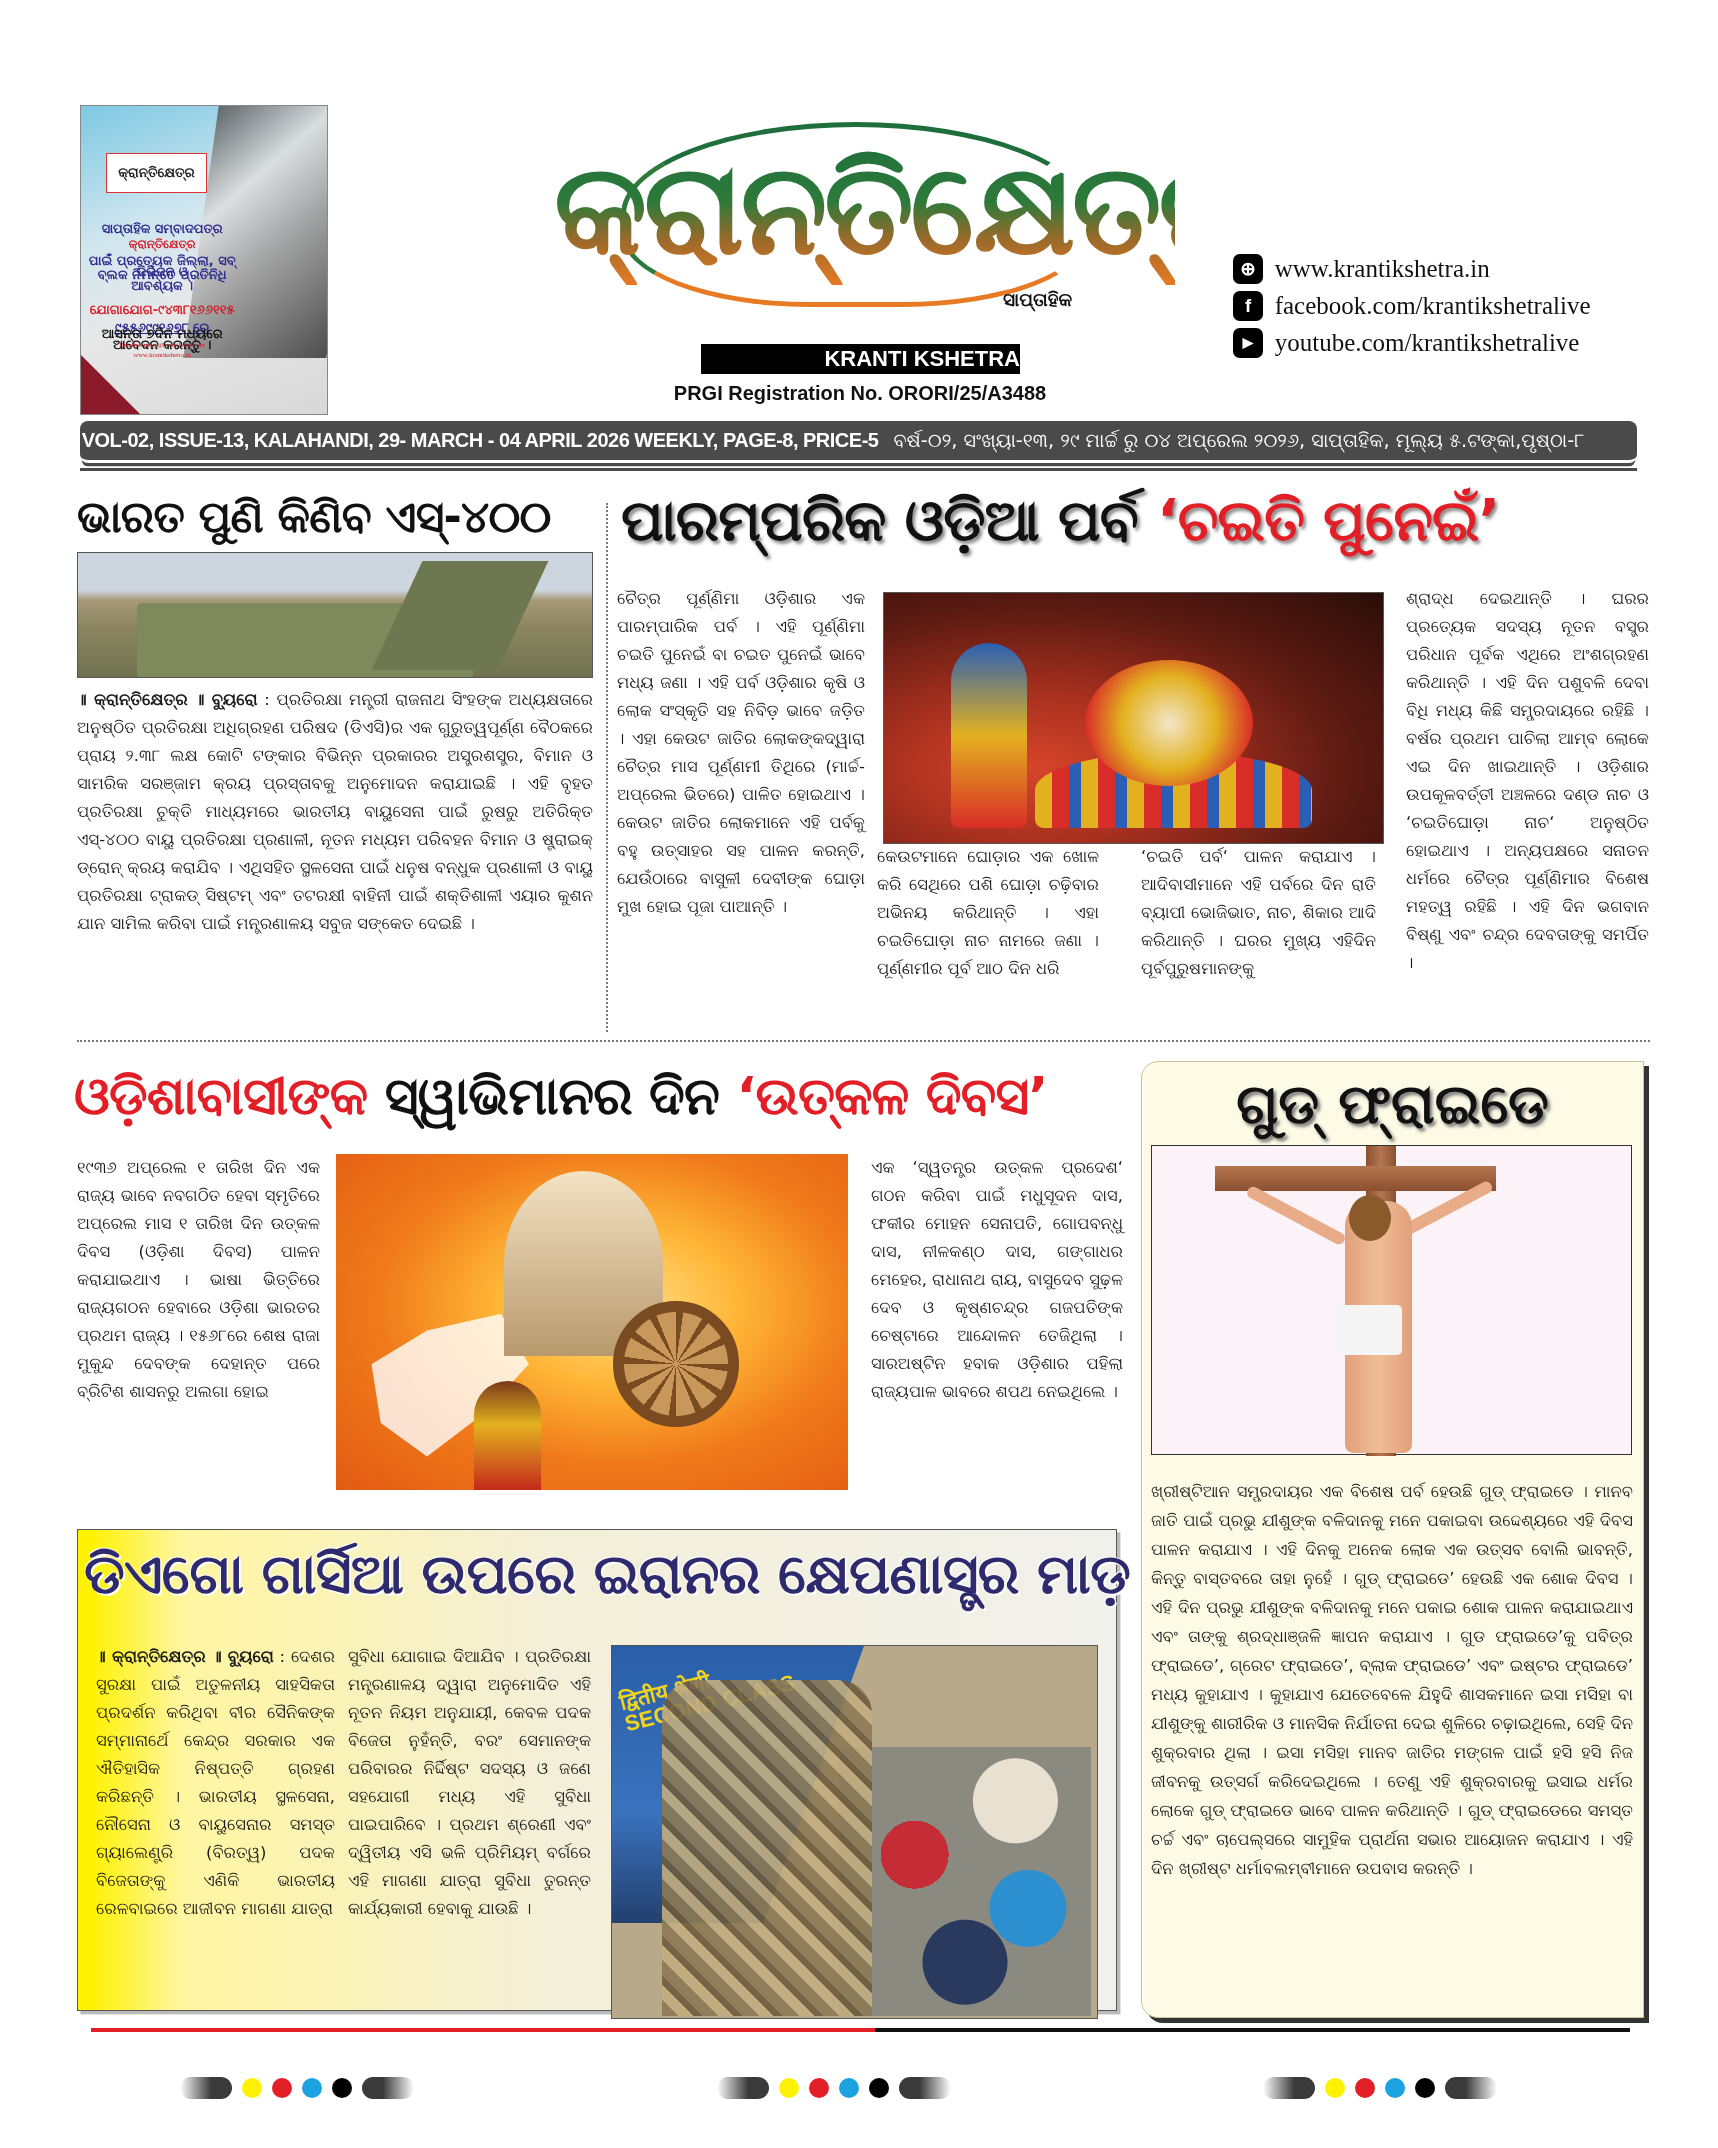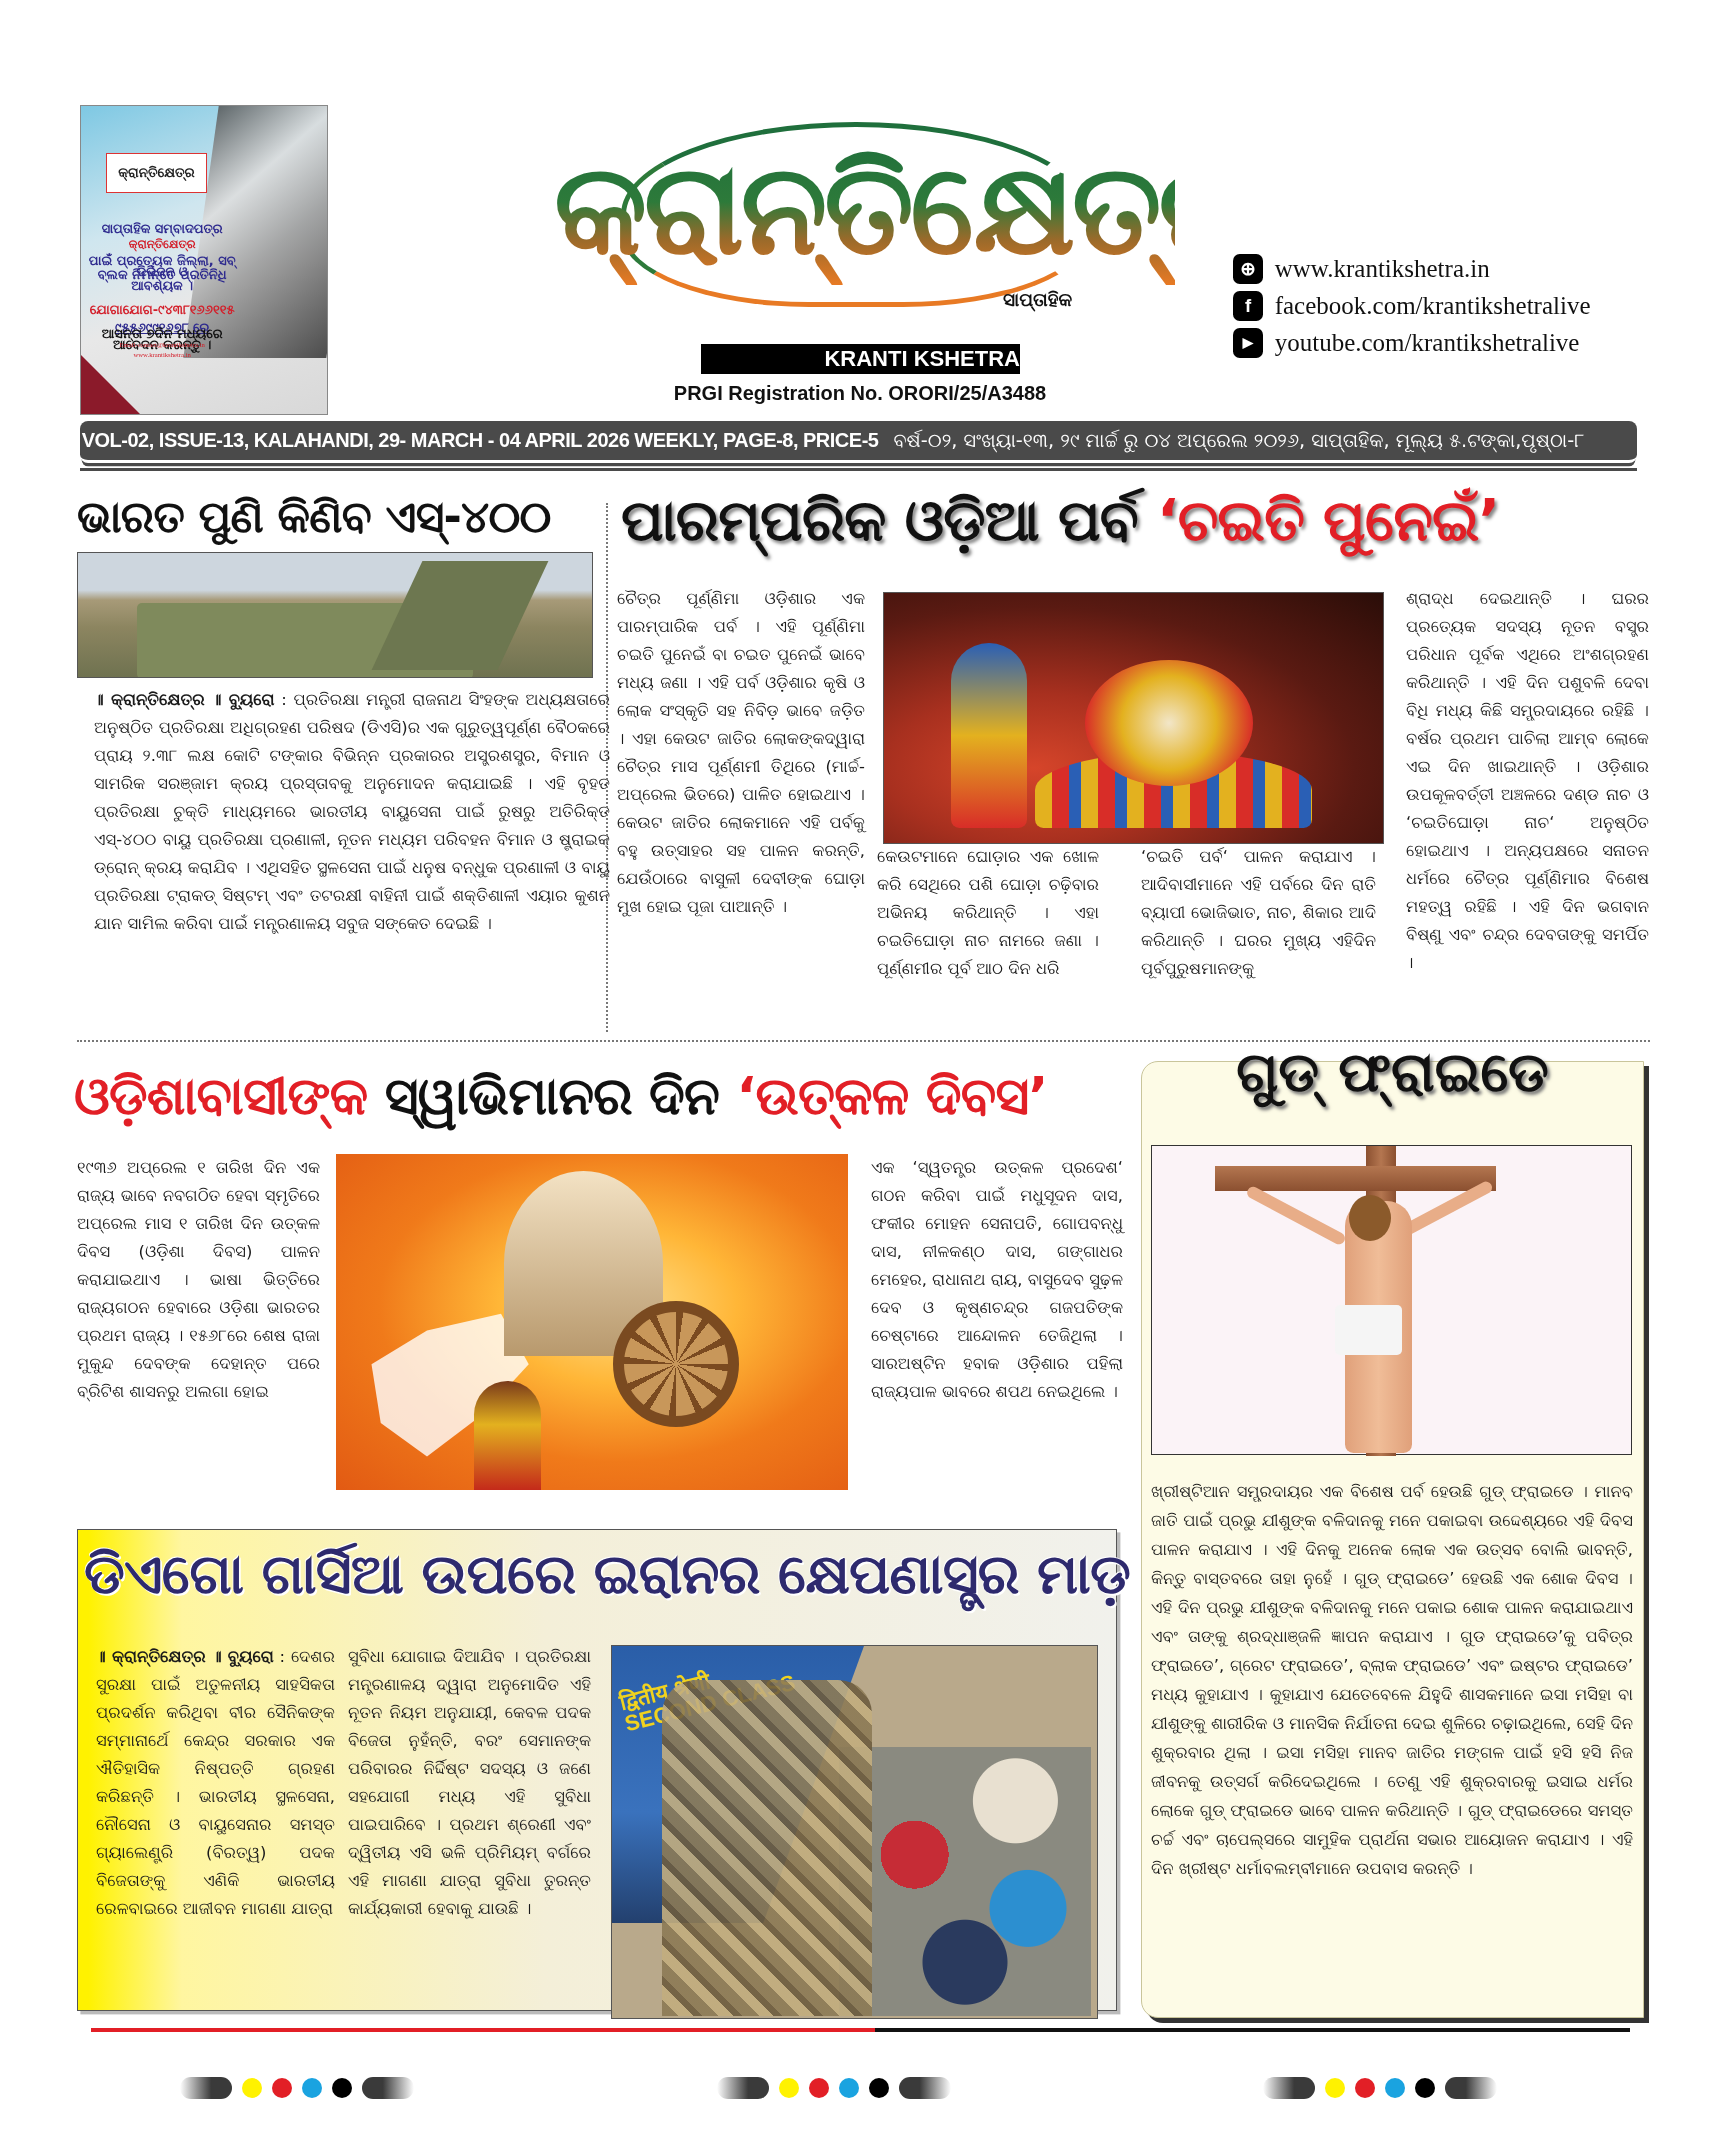--- a/index.html
+++ b/index.html
@@ -43,21 +43,21 @@
 
   
   .h-s400 { left: 77px; top: 491px; font-size:44px; font-weight:bold; white-space:nowrap; letter-spacing:-0.8px; }
   .img { border:0.8px solid #555; overflow:hidden; }
   .img-s400 { left: 77px; top: 552px; width: 516px; height: 126px;
     background: linear-gradient(180deg,#cdd6de 0%,#cdd6de 30%,#a79a78 38%,#8c8560 60%,#6f7250 100%); }
   .img-s400 .truck { position:absolute; left:59px; top:50px; width:336px; height:76px; background:#7f8a5c; border-radius:5px; }
   .img-s400 .launcher { position:absolute; left:319px; top:8.4px; width:126px; height:109px; background:#6d7750; transform: skewX(-25deg); }
 
   .body-txt { font-size:16.4px; line-height:28px; text-align:justify; color:#1a1a1a; }
-  .body-s400 { left: 77px; top: 686px; width: 516px; margin-left: 17px; }
+  .body-s400 { left: 77px; top: 686px; width: 516px; }
   .byline { font-weight:bold; }
 
   .vdots { border-left: 2.5px dotted #777; }
   .vdots-1 { left: 606px; top: 503px; width:0; height: 529px; }
 
   .h-chaiti { left: 621px; top: 487px; font-size:57px; font-weight:bold; white-space:nowrap; letter-spacing:-0.8px;
     text-shadow: 2.5px 2.5px 3.4px #888; }
   .h-chaiti .red { color:#e21f26; }
 
   .col { position:absolute; }
@@ -80,21 +80,21 @@
     background: radial-gradient(ellipse at 55% 45%, #ffe08a 0%, #ffb637 30%, #f07a1a 60%, #e25a13 100%); }
   .img-utkal .temple { position:absolute; left:168px; top:17px; width:159px; height:185px; background: linear-gradient(180deg,#f3e2c4,#b8996d); border-radius: 50% 50% 0 0; }
   .img-utkal .wheel { position:absolute; left:277px; top:147px; width:126px; height:126px; border-radius:50%; border:11.7px solid #7a4a20; background: repeating-conic-gradient(#7a4a20 0 8deg, #c8975a 8deg 30deg); }
   .img-utkal .dancer { position:absolute; left:138px; top:227px; width:67px; height:109px; background: linear-gradient(180deg,#7a3a1a,#e3b11f 40%,#c42a1a); border-radius:34px 34px 0 0; }
   .img-utkal .map { position:absolute; left:17px; top:143px; width:185px; height:168px; background:#fff; opacity:.8; clip-path: polygon(10% 40%, 40% 20%, 80% 10%, 95% 40%, 70% 70%, 40% 95%, 15% 75%); }
   .utkal-c3 { left: 871px; top: 1154px; width: 252px; }
 
   
   .gf-box { left: 1141px; top: 1061px; width: 503px; height: 957px; background:#fdfbe6; border:1.7px solid #c9c59b;
     border-radius: 17px 0 0 17px; box-shadow: 5px 5px 0 #333; }
-  .gf-title { left: 1141px; top: 1040px; width: 503px; text-align:center; font-size:55px; font-weight:bold; color:#111;
+  .gf-title { left: 1141px; top: 1072px; width: 503px; text-align:center; font-size:55px; font-weight:bold; color:#111;
     text-shadow: 2.5px 2.5px 3.4px #777; }
   .img-gf { left: 1151px; top: 1145px; width: 481px; height: 310px; background:#fbf3f7; border:0.8px solid #333; }
   .img-gf .vbar { position:absolute; left:214px; top:0; width:30px; height:310px; background: linear-gradient(90deg,#8b5030,#b47650,#8b5030); }
   .img-gf .hbar { position:absolute; left:63px; top:20px; width:281px; height:25px; background: linear-gradient(180deg,#b47650,#8b5030); }
   .img-gf .body { position:absolute; left:193px; top:55px; width:67px; height:252px; background: linear-gradient(90deg,#e0a07a,#f0bd98,#e0a07a); border-radius: 25px 25px 8.4px 8.4px; }
   .img-gf .head { position:absolute; left:197px; top:49px; width:42px; height:46px; border-radius:50%; background:#8b5a2b; }
   .img-gf .cloth { position:absolute; left:183px; top:159px; width:67px; height:50px; background:#f5f5f5; border-radius:5px; }
   .img-gf .arm-l { position:absolute; left:96px; top:38px; width:109px; height:11.7px; background:#e8ad88; transform: rotate(28deg); transform-origin:left center; border-radius:6.7px; }
   .img-gf .arm-r { position:absolute; left:243px; top:84px; width:109px; height:11.7px; background:#e8ad88; transform: rotate(-28deg); transform-origin:left center; border-radius:6.7px; }
   .gf-body { left: 1151px; top: 1477px; width: 482px; font-size:16.4px; line-height:29px; }

